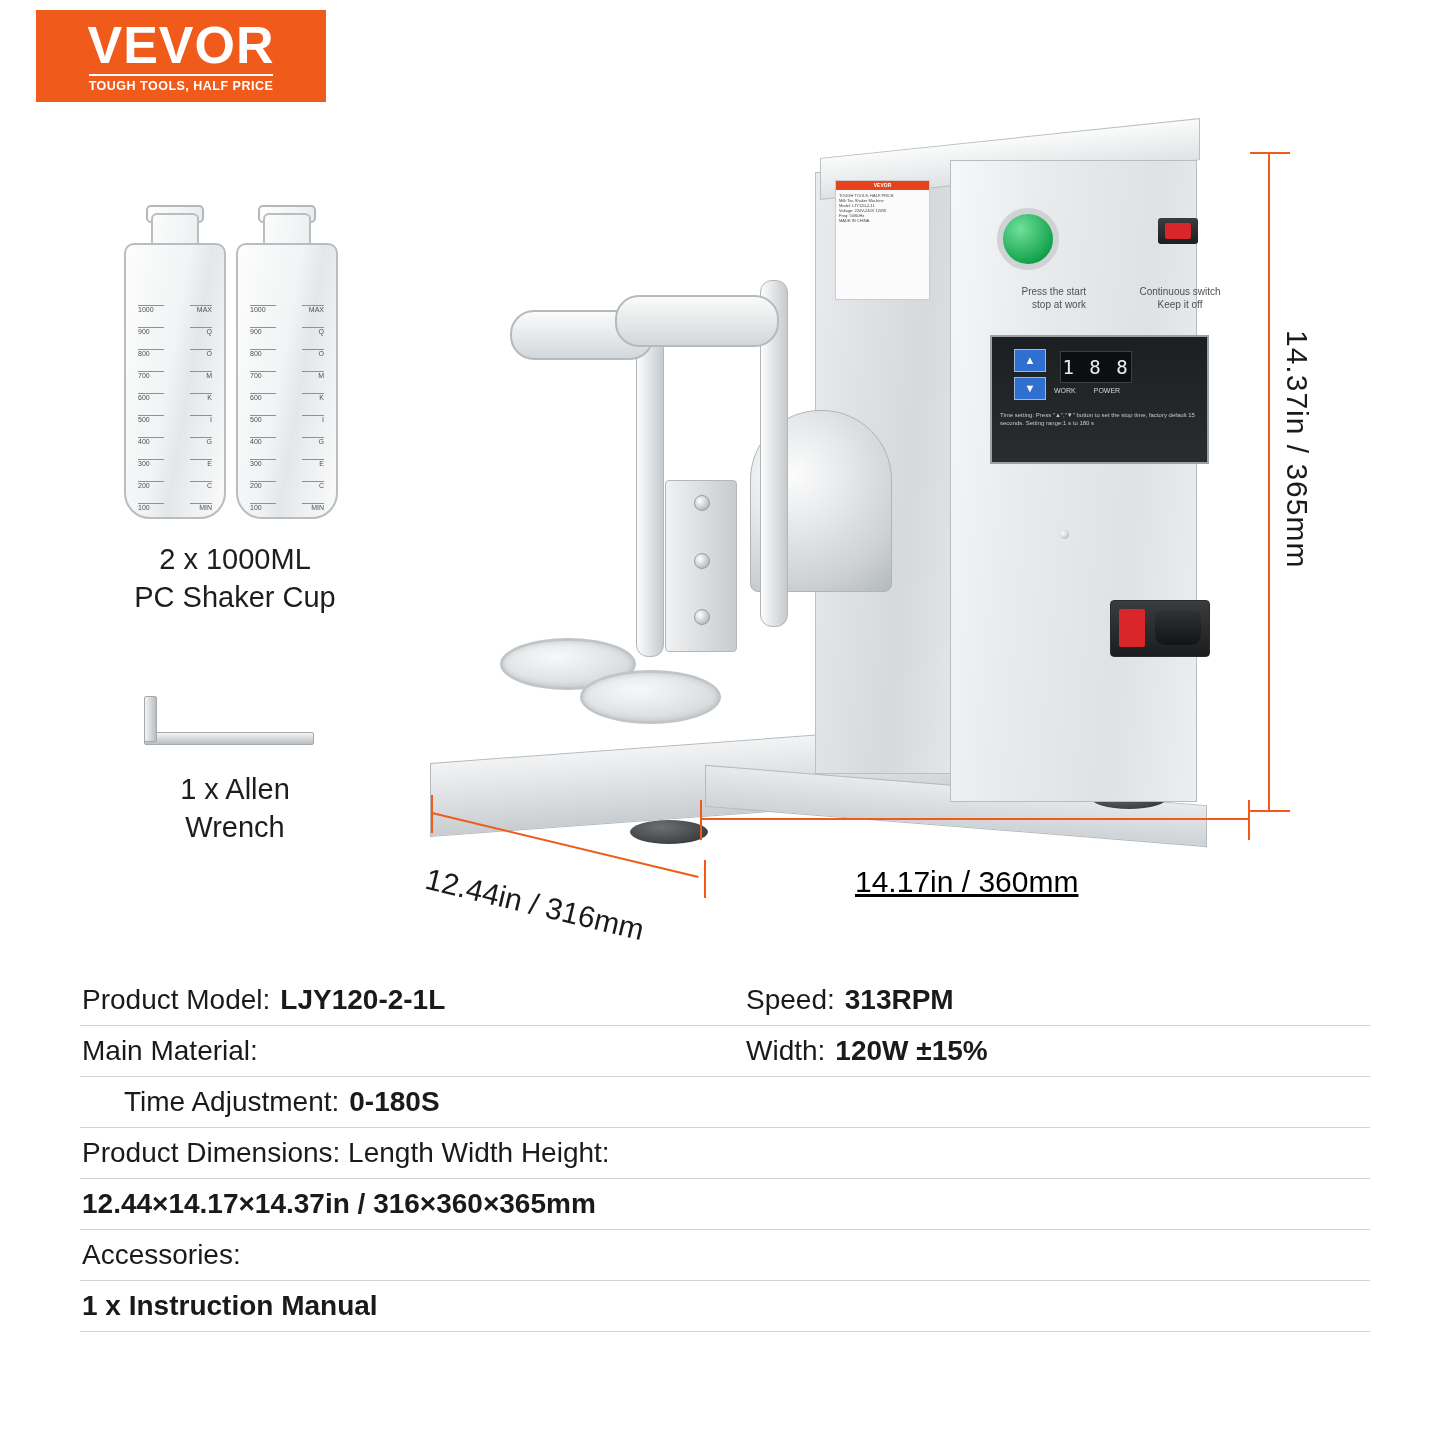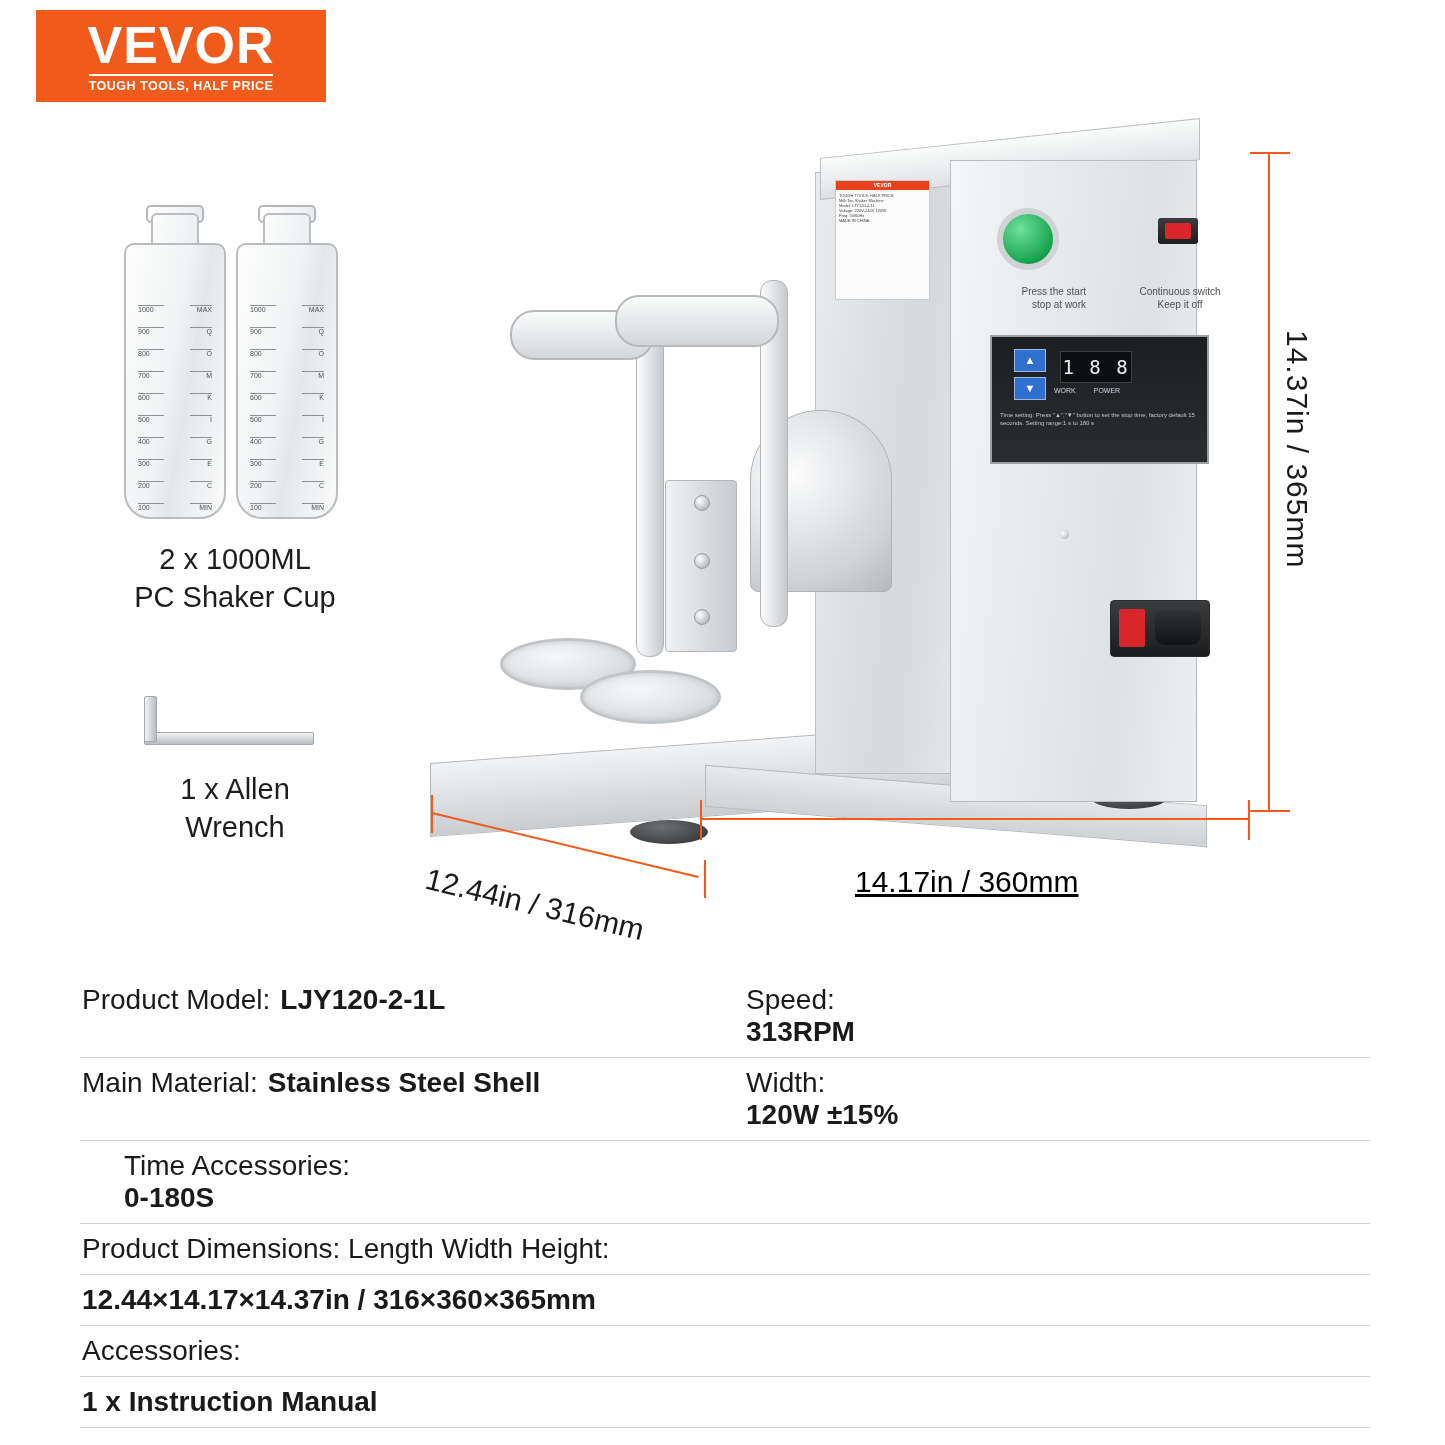--- a/index.html
+++ b/index.html
@@ -224,21 +224,21 @@
   }
   .spec .row{
     display:flex;border-bottom:1.5px solid #cfd2d4;padding:9px 2px 9px 2px;
     align-items:baseline;
   }
   .spec .row:last-child{border-bottom:1.5px solid #cfd2d4;}
   .spec .half{width:50%;display:flex;align-items:baseline;}
   .spec .lbl{font-weight:normal;margin-right:10px;white-space:nowrap;}
   .spec .val{font-weight:bold;}
   .spec .full{width:100%;display:flex;align-items:baseline;flex-wrap:wrap;}
-  .spec .right{padding-left:42px;flex-direction:column;}
+  .spec .right{padding-left:42px;}
 </style>
 </head>
 <body>
 
 <div class="logo">
   <div class="logo-word">VEVOR</div>
   <div class="logo-tag">TOUGH TOOLS, HALF PRICE</div>
 </div>
 
 <div class="acc-cups">
@@ -403,31 +403,30 @@
     </div>
     <div class="half right">
       <span class="lbl">Speed:</span>
       <span class="val">313RPM</span>
     </div>
   </div>
 
   <div class="row">
     <div class="half">
       <span class="lbl">Main Material:</span>
-      <span class="val">Stainless Steel Shell</span>
     </div>
     <div class="half right">
       <span class="lbl">Width:</span>
       <span class="val">120W ±15%</span>
     </div>
   </div>
 
   <div class="row">
     <div class="half right">
-      <span class="lbl">Time Accessories:</span>
+      <span class="lbl">Time Adjustment:</span>
       <span class="val">0-180S</span>
     </div>
   </div>
 
   <div class="row">
     <div class="full">
       <span class="lbl">Product Dimensions: Length Width Height:</span>
     </div>
   </div>
 

